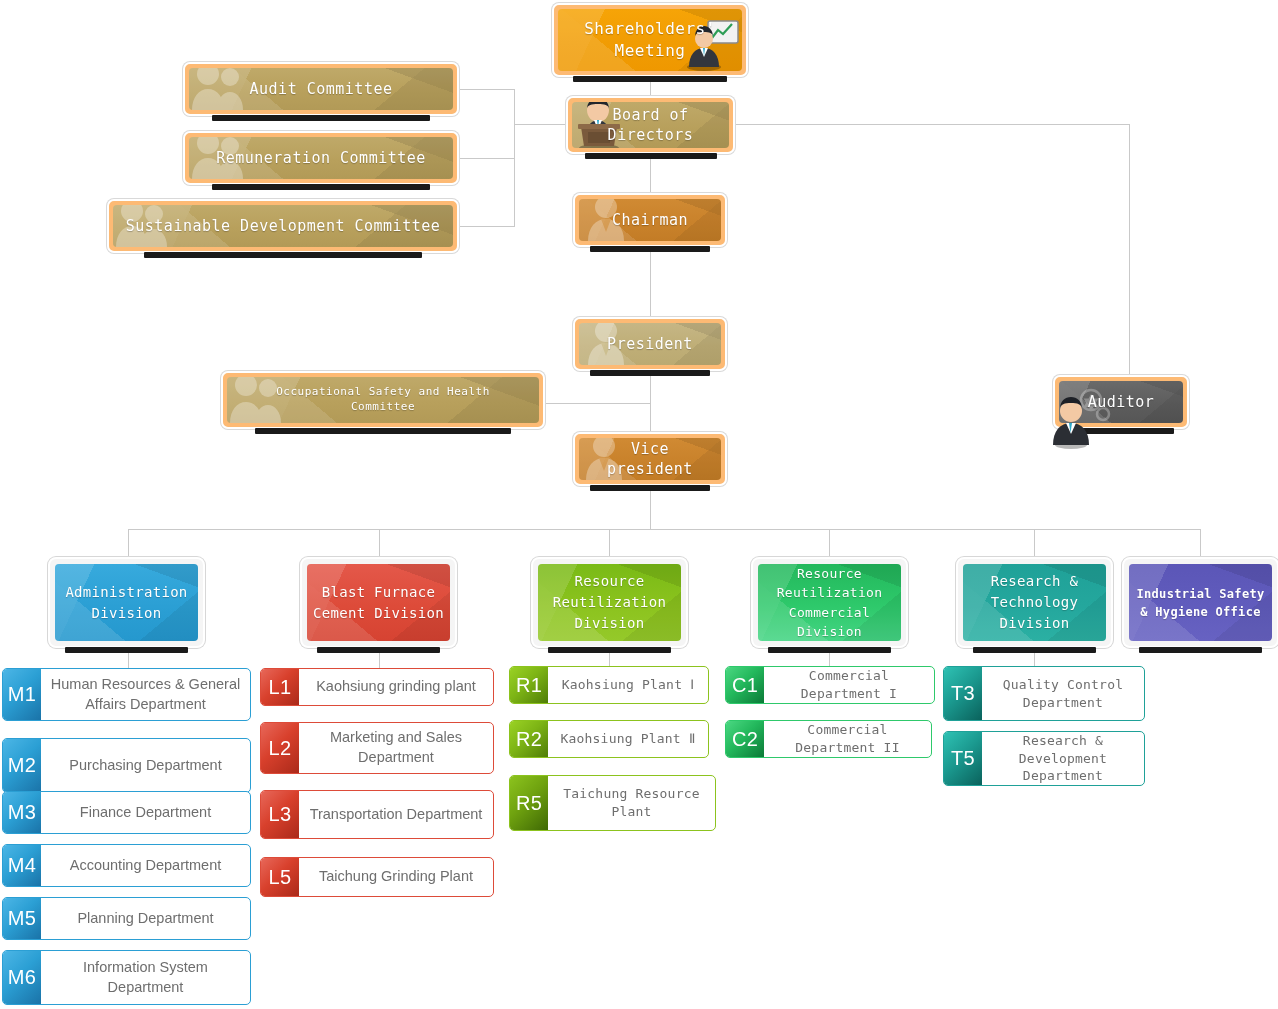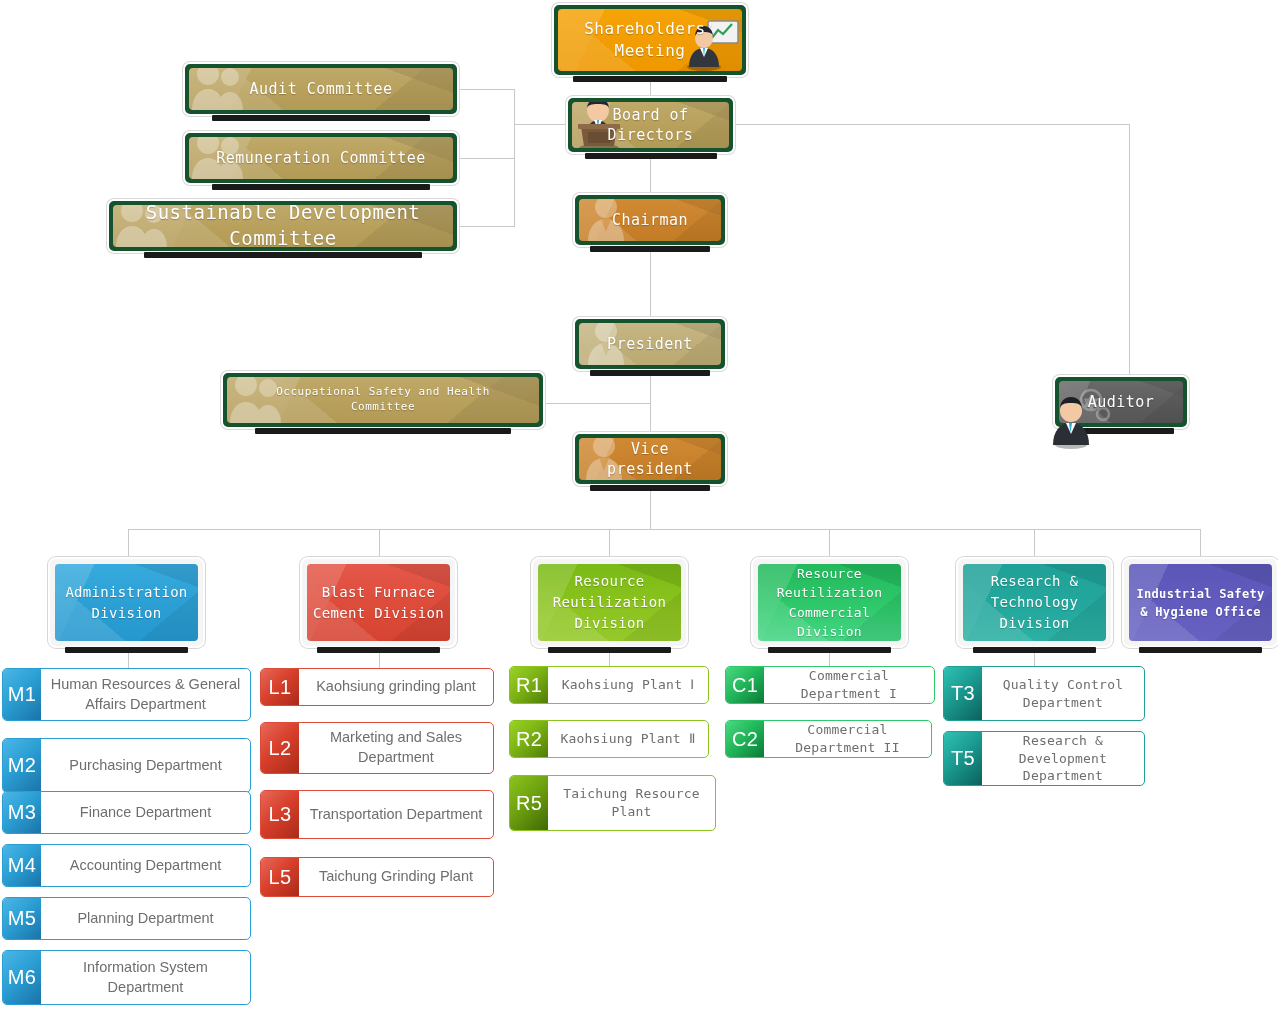--- a/index.html
+++ b/index.html
@@ -24,21 +24,21 @@
   }
   .line.h { height: 1px; }
   .line.v { width: 1px; }
 
   
   .exec {
     position: absolute;
     box-sizing: border-box;
     border: 2px solid #ffffff;
     border-radius: 7px;
-    background: #14532d;
+    background: #fdba74;
     padding: 4px;
     box-shadow: 0 0 0 1px #d9d9d9;
   }
   .exec .inner {
     width: 100%;
     height: 100%;
     box-sizing: border-box;
     border-radius: 4px;
     display: flex;
     align-items: center;
@@ -336,21 +336,21 @@
 
   <div class="exec" style="left:107px; top:199px; width:352px; height:54px;">
     <div class="inner g-tan">
       <div class="facets"></div>
       <svg class="person" width="58" height="50" viewBox="0 0 58 50" style="left:2px; bottom:0; opacity:.3;">
         <circle cx="17" cy="14" r="11" fill="#ffffff"></circle>
         <path d="M1 50c0-13 7-21 16-21s16 8 16 21z" fill="#ffffff"></path>
         <circle cx="39" cy="17" r="9" fill="#ffffff"></circle>
         <path d="M26 50c0-11 6-18 13-18s13 7 13 18z" fill="#ffffff"></path>
       </svg>
-      <div class="label" style="font-size:19px;">Sustainable Development Committee</div>
+      <div class="label" style="font-size:15px;">Sustainable Development Committee</div>
     </div>
     <div class="drop"></div>
   </div>
 
   <div class="exec" style="left:221px; top:371px; width:324px; height:58px;">
     <div class="inner g-tan">
       <div class="facets"></div>
       <svg class="person" width="58" height="54" viewBox="0 0 58 54" style="left:2px; bottom:0; opacity:.3;">
         <circle cx="17" cy="16" r="11" fill="#ffffff"></circle>
         <path d="M1 54c0-13 7-21 16-21s16 8 16 21z" fill="#ffffff"></path>

